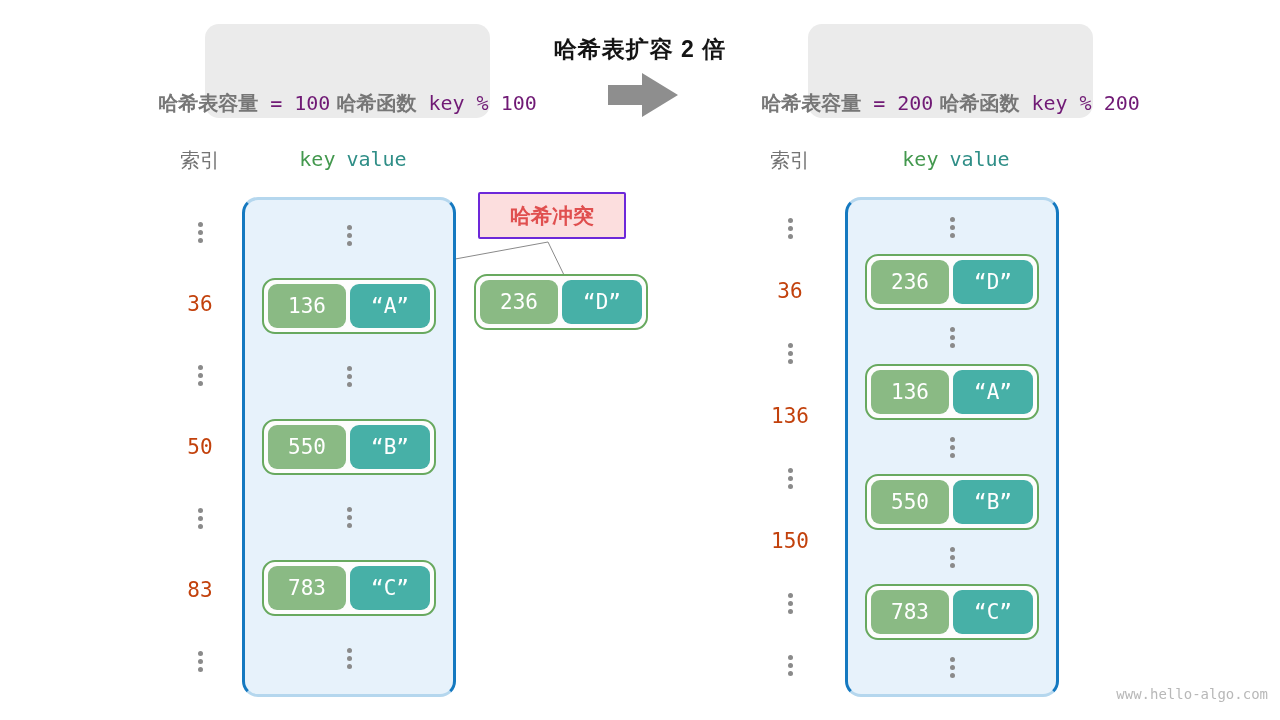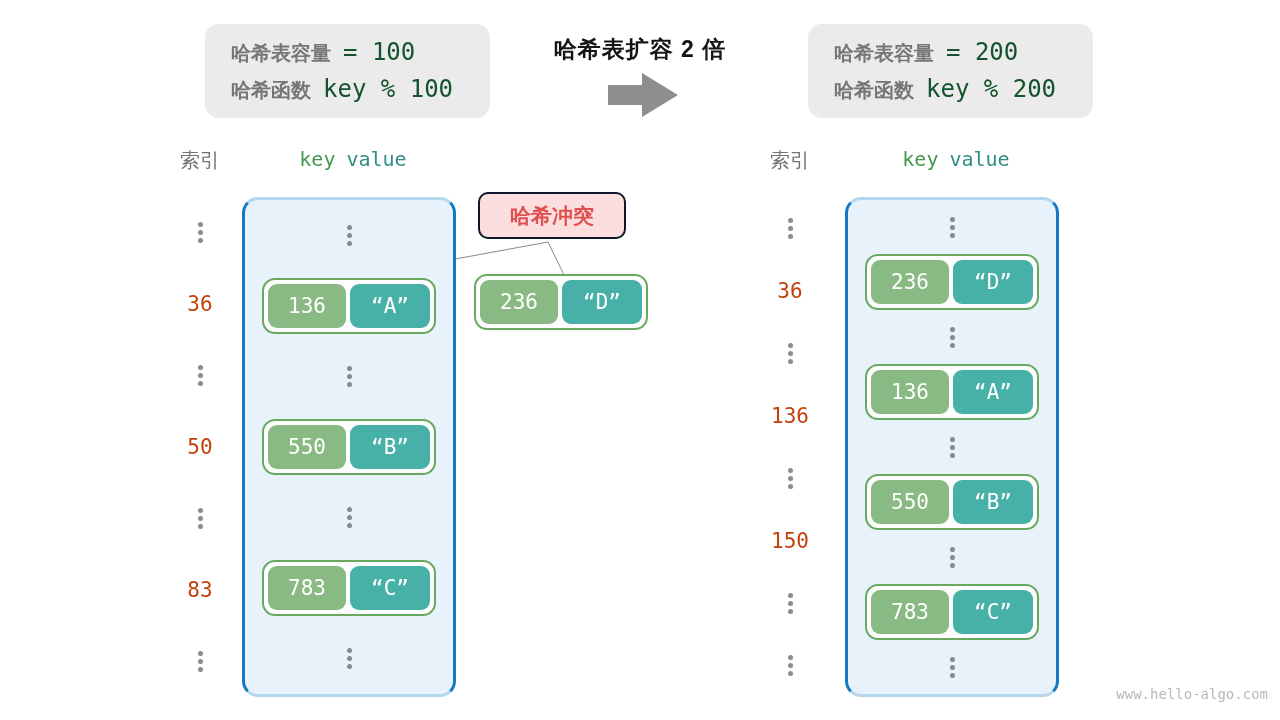--- a/index.html
+++ b/index.html
@@ -2,26 +2,26 @@
 <html><head>
 <meta charset="utf-8">
 <style>
   html,body{margin:0;padding:0;background:#fff;}
   .page{position:relative;width:1280px;height:720px;background:#ffffff;overflow:hidden;
         font-family:"Liberation Sans",sans-serif;}
   .mono{font-family:"DejaVu Sans Mono",monospace;}
 
   
   .info-box{position:absolute;top:24px;width:285px;height:94px;background:#ebebeb;
-            border-radius:14px;display:flex;flex-direction:column;justify-content:center;
-            padding:0 26px;box-sizing:border-box;gap:6px;}
+            border-radius:14px;display:flex;flex-direction:row;justify-content:center;
+            padding:0 26px;box-sizing:border-box;gap:6px;align-items:flex-end;}
   #box-before{left:205px;} #box-after{left:808px;}
   .info-line{font-size:20px;line-height:30px;white-space:nowrap;display:flex;align-items:baseline;}
   .info-line .cjk{font-weight:bold;color:#767676;}
-  .info-line .val{color:#14532d;margin-left:12px;font-size:24px;}
+  .info-line .val{color:#701a75;margin-left:12px;font-size:20px;}
 
   .main-title{position:absolute;left:500px;top:34px;width:280px;text-align:center;
               font-weight:bold;font-size:23px;color:#151515;letter-spacing:1px;}
   .arrow-svg{position:absolute;left:608px;top:71px;}
 
   
   .table{position:absolute;top:145px;}
   #table-before{left:164px;}
   #table-after{left:754px;}
   .tbl-header{display:flex;height:52px;align-items:flex-start;}
@@ -43,22 +43,22 @@
   
   .pair{background:#fdfdfd;border:2px solid #68a95f;border-radius:13px;padding:4px;
         display:flex;gap:4px;}
   .kbox,.vbox{height:44px;border-radius:9px;color:#ffffff;font-size:21px;
               display:flex;align-items:center;justify-content:center;}
   .kbox{background:#8aba84;width:78px;}
   .vbox{background:#47b0a7;width:80px;}
 
   
   .collision-label{position:absolute;left:478px;top:192px;width:148px;height:47px;
-                   box-sizing:border-box;background:#fcdede;border:2px solid #0f172a;
-                   border-radius:10px;display:flex;align-items:center;justify-content:center;
+                   box-sizing:border-box;background:#fcdede;border:2px solid #6d28d9;
+                   border-radius:2px;display:flex;align-items:center;justify-content:center;
                    font-size:21px;font-weight:bold;color:#e04f4f;}
   .collision-pair{position:absolute;left:474px;top:274px;}
 
   .overlay{position:absolute;left:0;top:0;pointer-events:none;}
   .watermark{position:absolute;right:12px;bottom:18px;font-size:14px;color:#b8b8b8;}
 </style>
 </head>
 <body>
 
 <div class="page">

